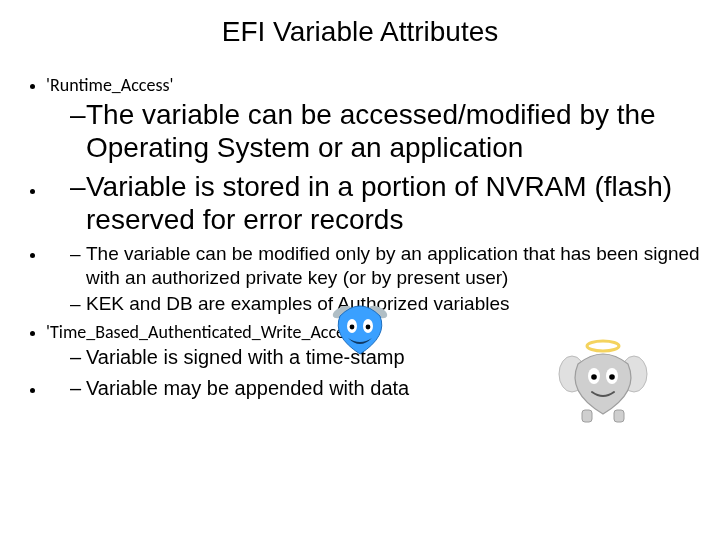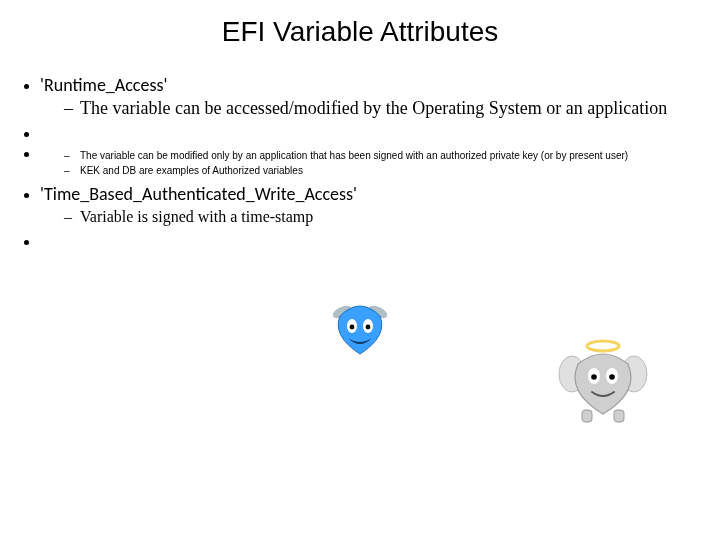--- a/index.html
+++ b/index.html
@@ -20,21 +20,21 @@
     padding-top: 10px;
   }
   .title {
     text-align: center;
     font-size: 28px;
     font-weight: 400;
     margin: 6px 0 26px 0;
   }
   ul.lvl1 {
     list-style: disc;
-    margin: 0;
+    margin: 6px;
   }
   ul.lvl1 > li {
     margin-bottom: 2px;
   }
   ul.lvl1 > li > .label {
     font-family: Calibri, Arial, sans-serif;
     font-size: 18px;
   }
   ul.lvl2 {
     list-style: none;
@@ -46,32 +46,32 @@
     padding-left: 16px;
     margin-bottom: 2px;
   }
   ul.lvl2 > li::before {
     content: "–";
     position: absolute;
     left: 0;
     top: 0;
   }
   .big-sub {
-    font-family: Liberation Serif, serif;
-    font-size: 18px;
+    font-family: Liberation Sans, sans-serif;
+    font-size: 28px;
     line-height: 1.18;
   }
   .med-sub {
-    font-family: Liberation Serif, serif;
-    font-size: 16px;
+    font-family: Liberation Sans, sans-serif;
+    font-size: 20px;
     line-height: 1.25;
   }
   .small-sub {
     font-family: Arial, Helvetica, sans-serif;
-    font-size: 10px;
+    font-size: 19px;
     line-height: 1.25;
   }
   .b3-label {
     font-family: Arial, Helvetica, sans-serif;
     font-size: 20px;
   }
   .b4-label {
     font-family: Arial, Helvetica, sans-serif;
     font-size: 20px;
   }
@@ -99,37 +99,43 @@
   <ul class="lvl1">
 
     <li>
       <span class="label">'Runtime_Access'</span>
       <ul class="lvl2">
         <li class="big-sub">The variable can be accessed/modified by the Operating System or an application</li>
       </ul>
     </li>
 
     <li>
+      <ul class="lvl2">
+        <li class="big-sub">Variable is stored in a portion of NVRAM (flash) reserved for error records</li>
+      </ul>
     </li>
 
     <li>
       <ul class="lvl2">
         <li class="small-sub">The variable can be modified only by an application that has been signed with an authorized private key (or by present user)</li>
         <li class="small-sub">KEK and DB are examples of Authorized variables</li>
       </ul>
     </li>
 
     <li>
       <span class="label b4-label">'Time_Based_Authenticated_Write_Access'</span>
       <ul class="lvl2">
         <li class="med-sub">Variable is signed with a time-stamp</li>
       </ul>
     </li>
 
     <li>
+      <ul class="lvl2">
+        <li class="med-sub">Variable may be appended with data</li>
+      </ul>
     </li>
 
   </ul>
 
   <div id="char1" class="char">
     <svg viewBox="0 0 60 54">
       <ellipse cx="12" cy="10" rx="10" ry="5" fill="#b0bec5" transform="rotate(-25 12 10)"></ellipse>
       <ellipse cx="48" cy="10" rx="10" ry="5" fill="#b0bec5" transform="rotate(25 48 10)"></ellipse>
       <path d="M10 14 Q30 -6 50 14 Q58 34 30 52 Q2 34 10 14 Z" fill="#3aa0ff" stroke="#1e6fbf" stroke-width="1"></path>
       <ellipse cx="22" cy="24" rx="5" ry="7" fill="#fff"></ellipse>

